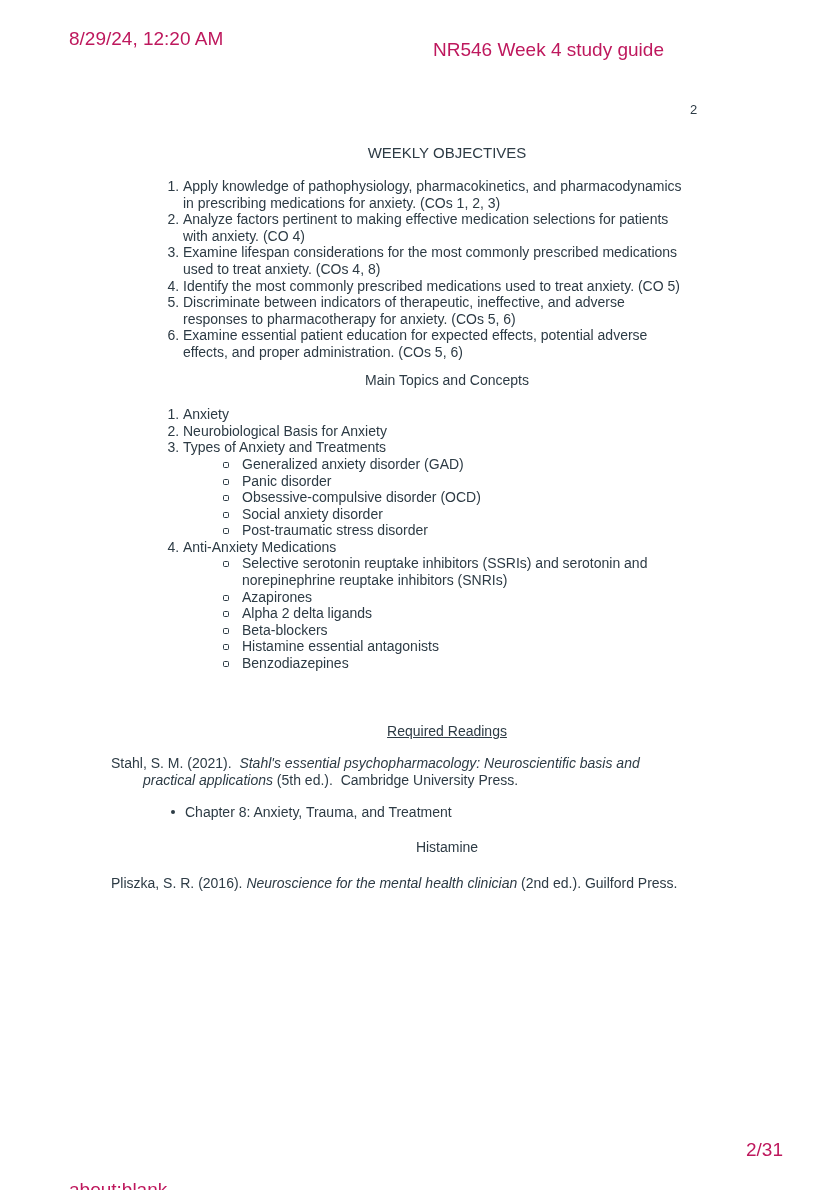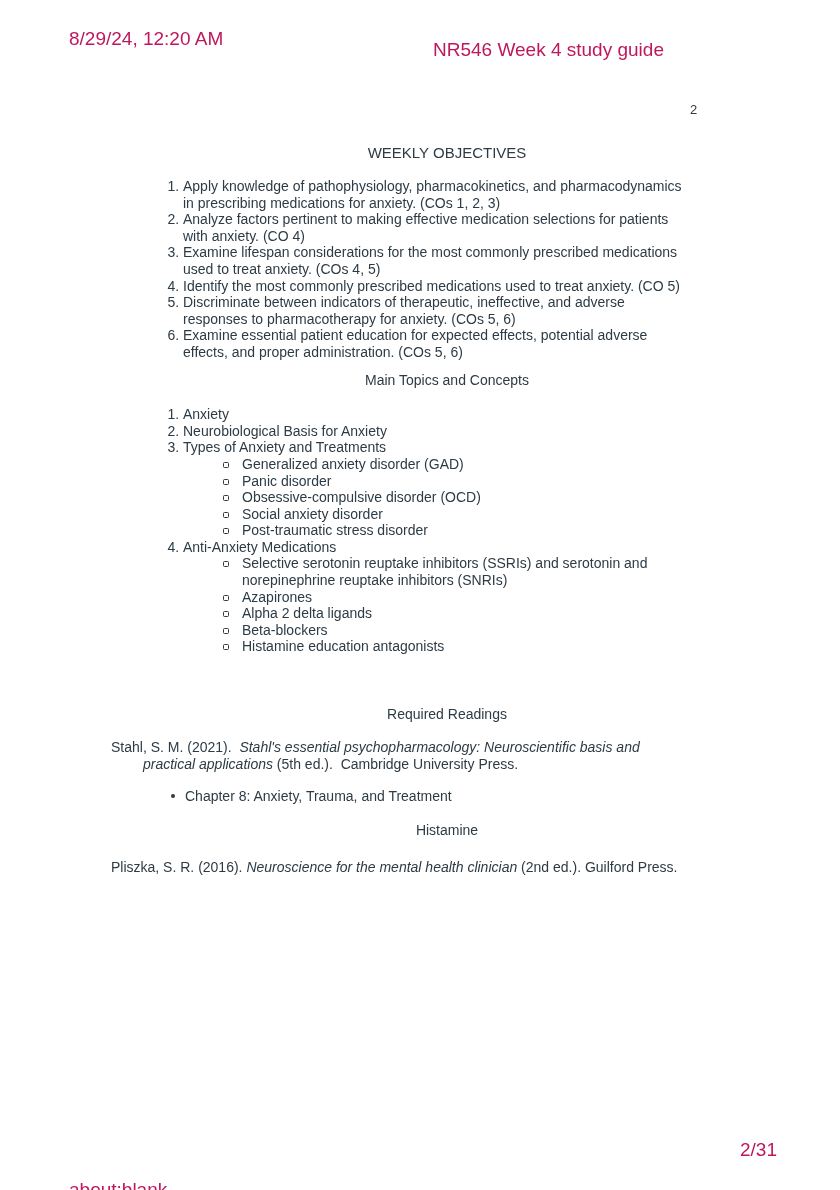--- a/index.html
+++ b/index.html
@@ -17,21 +17,21 @@
     position: absolute;
     font-size: 19px;
     line-height: 16px;
     color: #be185d;
     white-space: nowrap;
     margin-left: 16px;
   }
   .hdr-date  { left: 53px;  top: 31px; }
   .hdr-title { left: 417px; top: 42px; text-align: center; }
   .ftr-left  { left: 53px;  top: 1182px; text-decoration: underline; }
-  .ftr-right { right: 63px; top: 1142px; }
+  .ftr-right { right: 57px; top: 1142px; }
   .pagenum {
     position: absolute;
     left: 690px;
     top: 103px;
     font-size: 13px;
     line-height: 14px;
     color: #2d3b45;
   }
   
   .content {
@@ -42,21 +42,21 @@
     font-size: 14px;
     line-height: 16.6px;
   }
   .h {
     margin: 0 0 0 32px;
     font-weight: 400;
     text-align: center;
   }
   .h-weekly    { font-size: 15px; line-height: 16px; }
   .h-topics    { margin-top: 11px; }
-  .h-required  { margin-top: 51px; }
+  .h-required  { margin-top: 51px; text-decoration: underline; }
   .h-additional{ margin-top: 18px; }
   ol.objectives {
     margin: 17px 0 0 0;
     padding: 0 0 0 72px;
   }
   ol.topics {
     margin: 18px 0 0 0;
     padding: 0 0 0 72px;
   }
   ol.objectives > li { white-space: pre-line; }
@@ -119,21 +119,21 @@
   <div class="content">
 
     <div class="h h-weekly">WEEKLY OBJECTIVES</div>
 
     <ol class="objectives">
       <li>Apply knowledge of pathophysiology, pharmacokinetics, and pharmacodynamics
 in prescribing medications for anxiety. (COs 1, 2, 3)</li>
       <li>Analyze factors pertinent to making effective medication selections for patients
 with anxiety. (CO 4)</li>
       <li>Examine lifespan considerations for the most commonly prescribed medications
-used to treat anxiety. (COs 4, 5)</li>
+used to treat anxiety. (COs 4, 8)</li>
       <li>Identify the most commonly prescribed medications used to treat anxiety. (CO 5)</li>
       <li>Discriminate between indicators of therapeutic, ineffective, and adverse
 responses to pharmacotherapy for anxiety. (COs 5, 6)</li>
       <li>Examine essential patient education for expected effects, potential adverse
 effects, and proper administration. (COs 5, 6)</li>
     </ol>
 
     <div class="h h-topics">Main Topics and Concepts</div>
 
     <ol class="topics">
@@ -150,21 +150,22 @@
         </ul>
       </li>
       <li>
         <span>Anti-Anxiety Medications</span>
         <ul class="sub">
           <li>Selective serotonin reuptake inhibitors (SSRIs) and serotonin and
 norepinephrine reuptake inhibitors (SNRIs)</li>
           <li>Azapirones</li>
           <li>Alpha 2 delta ligands</li>
           <li>Beta-blockers</li>
-          <li>Histamine education antagonists</li>
+          <li>Histamine essential antagonists</li>
+          <li>Benzodiazepines</li>
         </ul>
       </li>
     </ol>
 
     <div class="h h-required">Required Readings</div>
 
     <p class="ref ref-stahl"><span>Stahl, S. M. (2021).&nbsp; </span><span class="italic">Stahl's essential psychopharmacology: Neuroscientific basis and
 practical applications</span><span> (5th ed.).&nbsp; Cambridge University Press.</span></p>
 
     <ul class="chapter">

